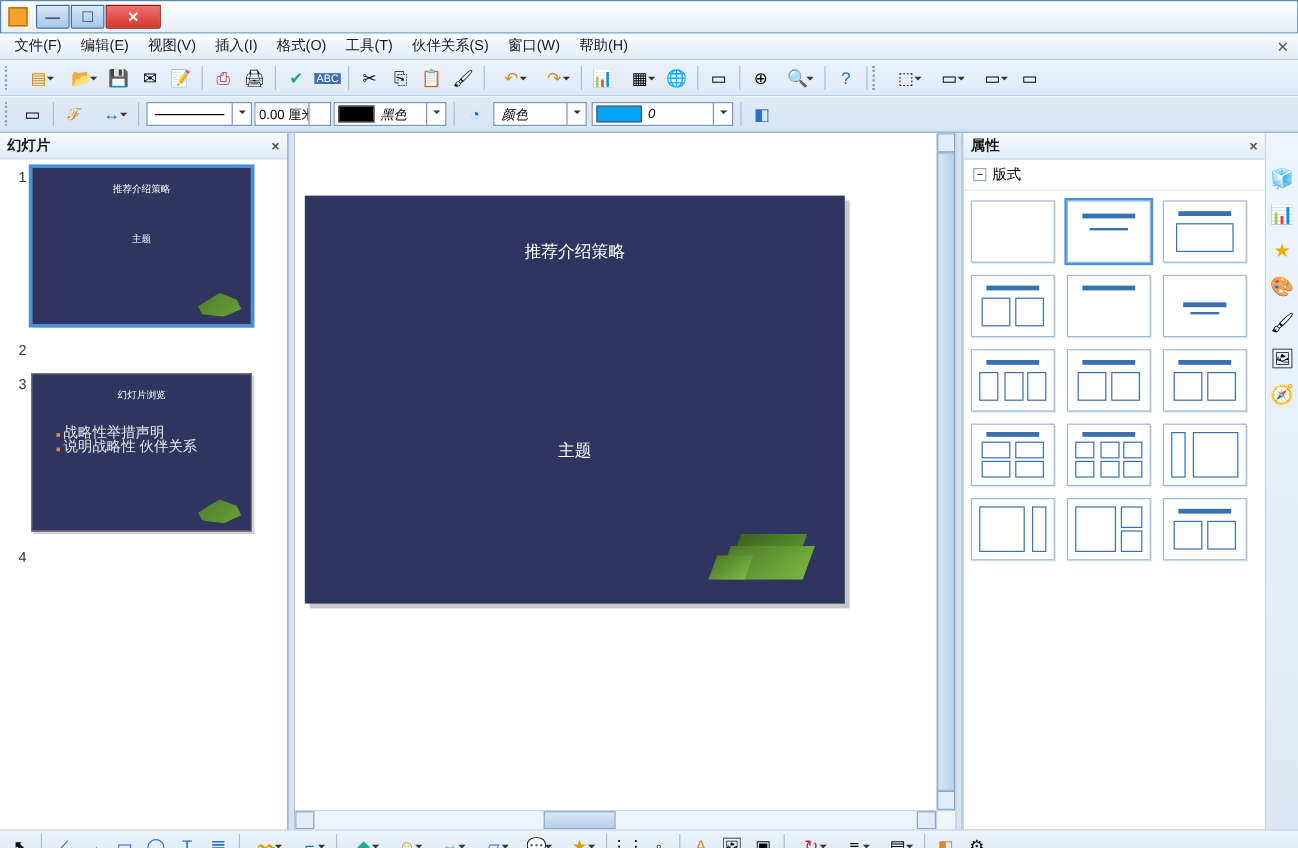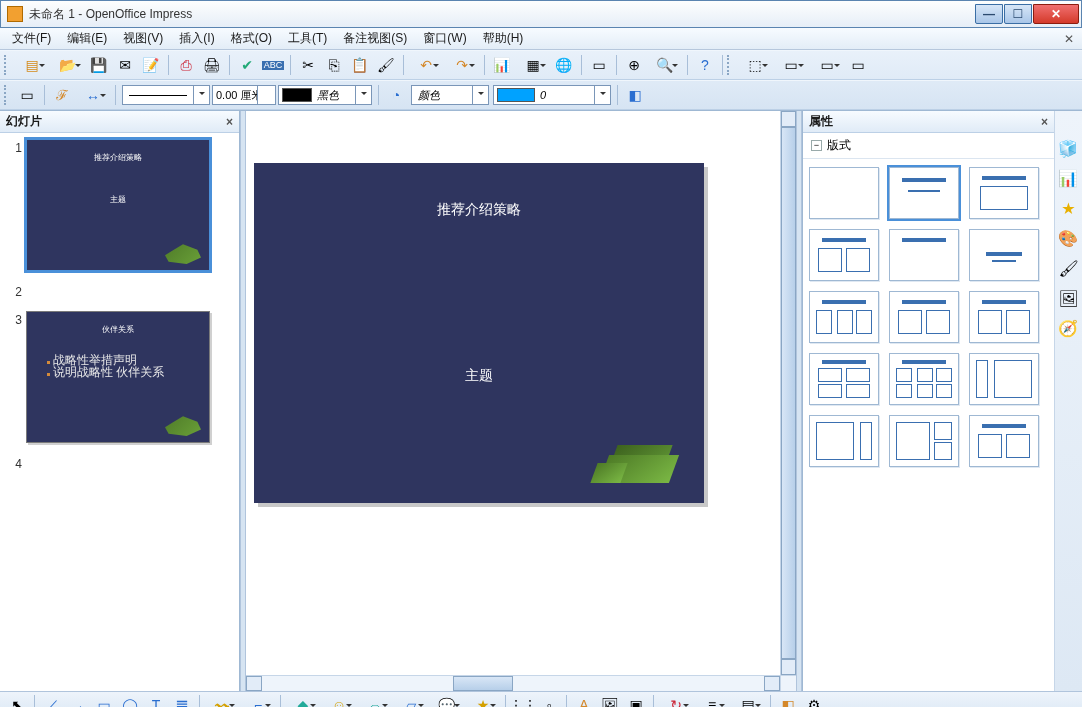--- a/index.html
+++ b/index.html
@@ -110,36 +110,35 @@
 
 
 .bottom-toolbar{ height:28px; background:linear-gradient(#eef4fb,#d9e6f4); border-top:1px solid #b0c4dc; border-bottom:1px solid #b0c4dc; display:flex; align-items:center; padding:0 4px;}
 .bottom-toolbar .tb-btn{height:22px;}
 </style>
 </head>
 <body>
 
 <div class="titlebar">
   <div class="app-icon"></div>
-  <div class="title-text">未命名 1 - OpenOffice Impress</div>
   <div class="win-btns">
     <div class="win-btn min"></div>
     <div class="win-btn max"></div>
     <div class="win-btn close"></div>
   </div>
 </div>
 
 <div class="menubar">
   <div class="menu-item"><span>文件(F)</span></div>
   <div class="menu-item"><span>编辑(E)</span></div>
   <div class="menu-item"><span>视图(V)</span></div>
   <div class="menu-item"><span>插入(I)</span></div>
   <div class="menu-item"><span>格式(O)</span></div>
   <div class="menu-item"><span>工具(T)</span></div>
-  <div class="menu-item"><span>备注视图(S)</span></div>
+  <div class="menu-item"><span>伙伴关系(S)</span></div>
   <div class="menu-item"><span>窗口(W)</span></div>
   <div class="menu-item"><span>帮助(H)</span></div>
   <div class="menu-close">✕</div>
 </div>
 
 <div class="toolbar-area">
   <div class="toolbar-row">
     <div class="grip"></div>
     <div class="tb-btn dd">
         <span class="tb-icon" style="color:#d48a1a">▤</span>
@@ -292,21 +291,21 @@
           <div class="th-sub">主题</div>
           <div class="th-graphic"></div>
         </div>
       </div>
       <div class="slide-row">
         <div class="slide-num">2</div>
       </div>
       <div class="slide-row">
         <div class="slide-num">3</div>
         <div class="slide-thumb">
-          <div class="th-title">伙伴关系</div>
+          <div class="th-title">幻灯片浏览</div>
           <div class="th-bul" style="top:40px;"><span class="th-dot"></span><span>战略性举措声明</span></div>
           <div class="th-bul" style="top:52px;"><span class="th-dot"></span><span>说明战略性 伙伴关系</span></div>
           <div class="th-graphic"></div>
         </div>
       </div>
       <div class="slide-row">
         <div class="slide-num">4</div>
       </div>
     </div>
   </div>

